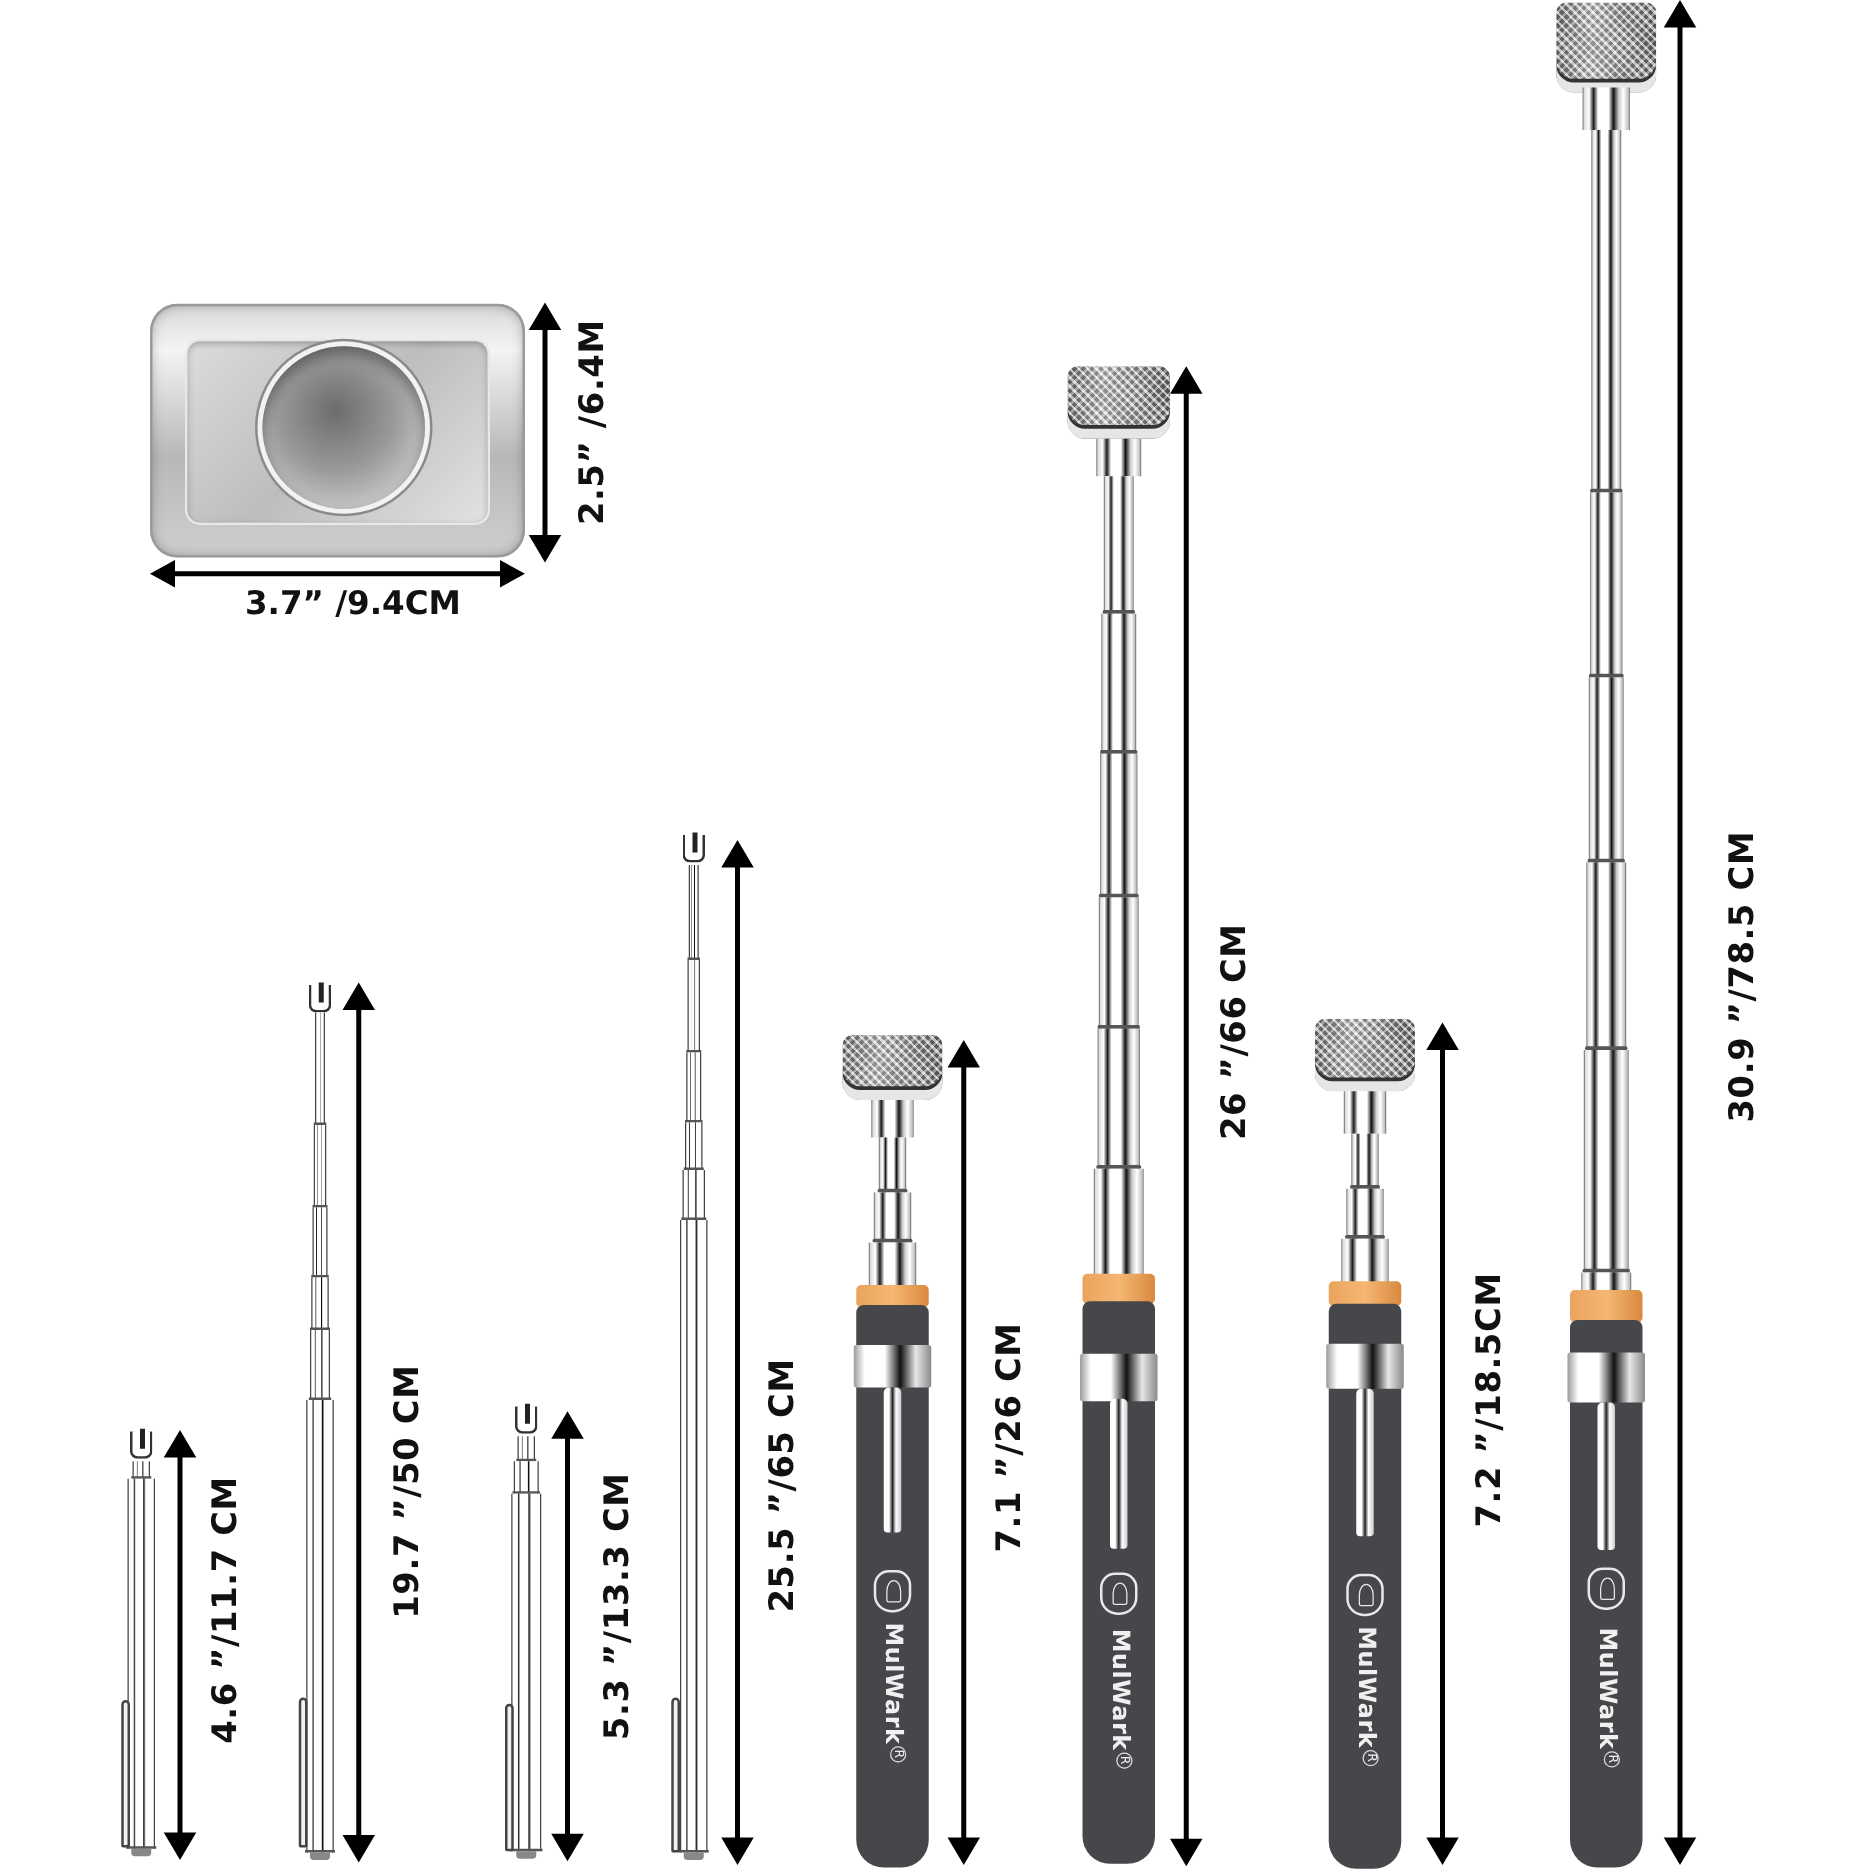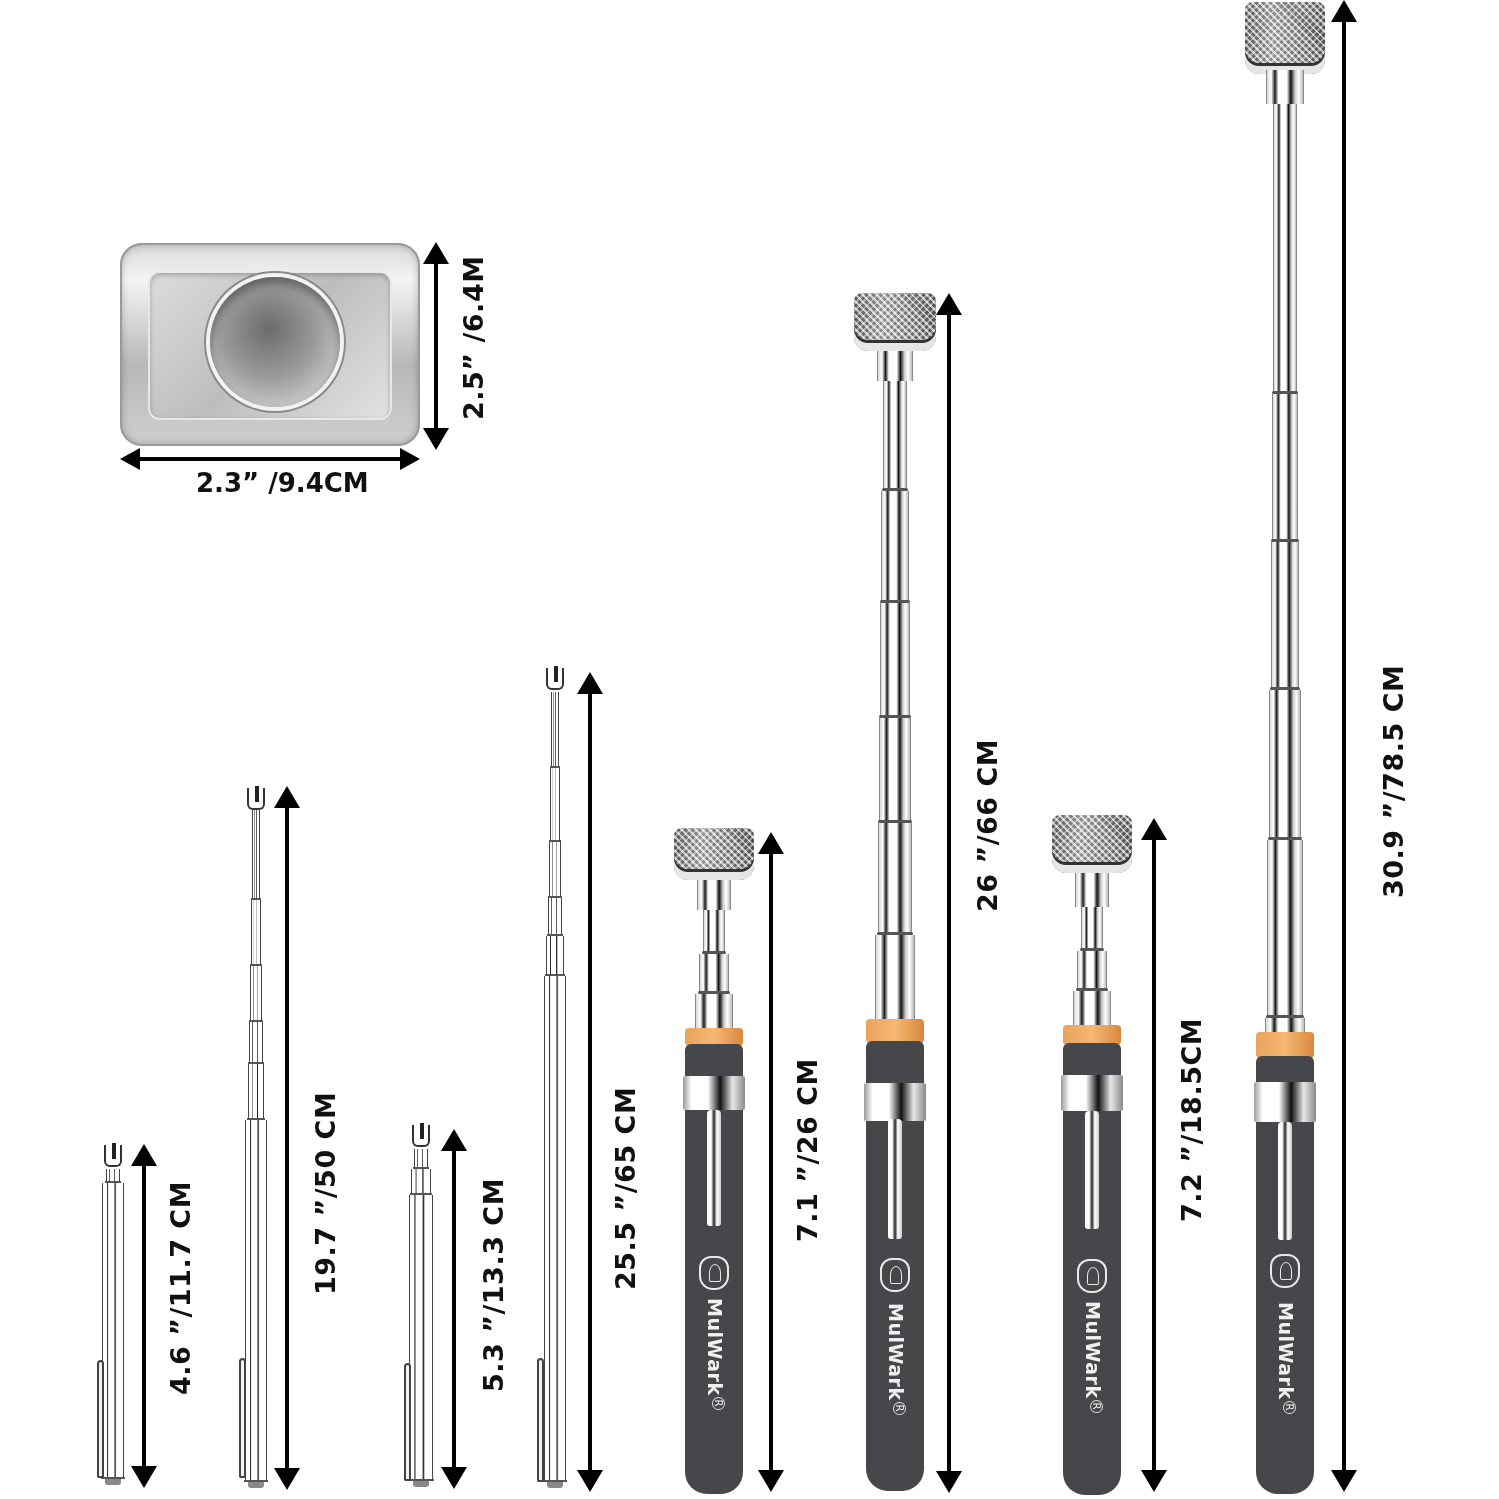--- a/index.html
+++ b/index.html
@@ -73,21 +73,21 @@
   .brand sup { font-size: 10px; font-weight: normal; border: 1px solid #ddd; border-radius: 50%; padding: 0 2px; margin-left: 1px; }
 </style>
 </head>
 <body>
 
 <div class="tray">
   <div class="tray-inner"></div>
   <div class="tray-magnet"></div>
 </div>
 <div class="harrow" style="left:124px; top:457px; width:292px;"></div>
-<div class="hlabel" style="left:196px; top:468px;">2.3”  /9.4CM</div>
+<div class="hlabel" style="left:196px; top:468px;">3.7”  /9.4CM</div>
 <div class="varrow" style="left:434px; top:246px; height:200px;"></div>
 <div class="vlabel" style="left:458px; top:420px;">2.5”  /6.4M</div>
 
 <div class="pen" style="left:95px; top:1145px; width:36px; height:340px;">
   <div class="tip" style="top:0;"></div>
   <div class="seg" style="top:24px; width:14px; height:14px;"></div>
   <div class="seg" style="top:38px; width:22px; height:296px;"></div>
   <div class="clip" style="left:2px; top:215px; height:118px;"></div>
   <div class="endcap" style="top:334px; width:16px;"></div>
 </div>

